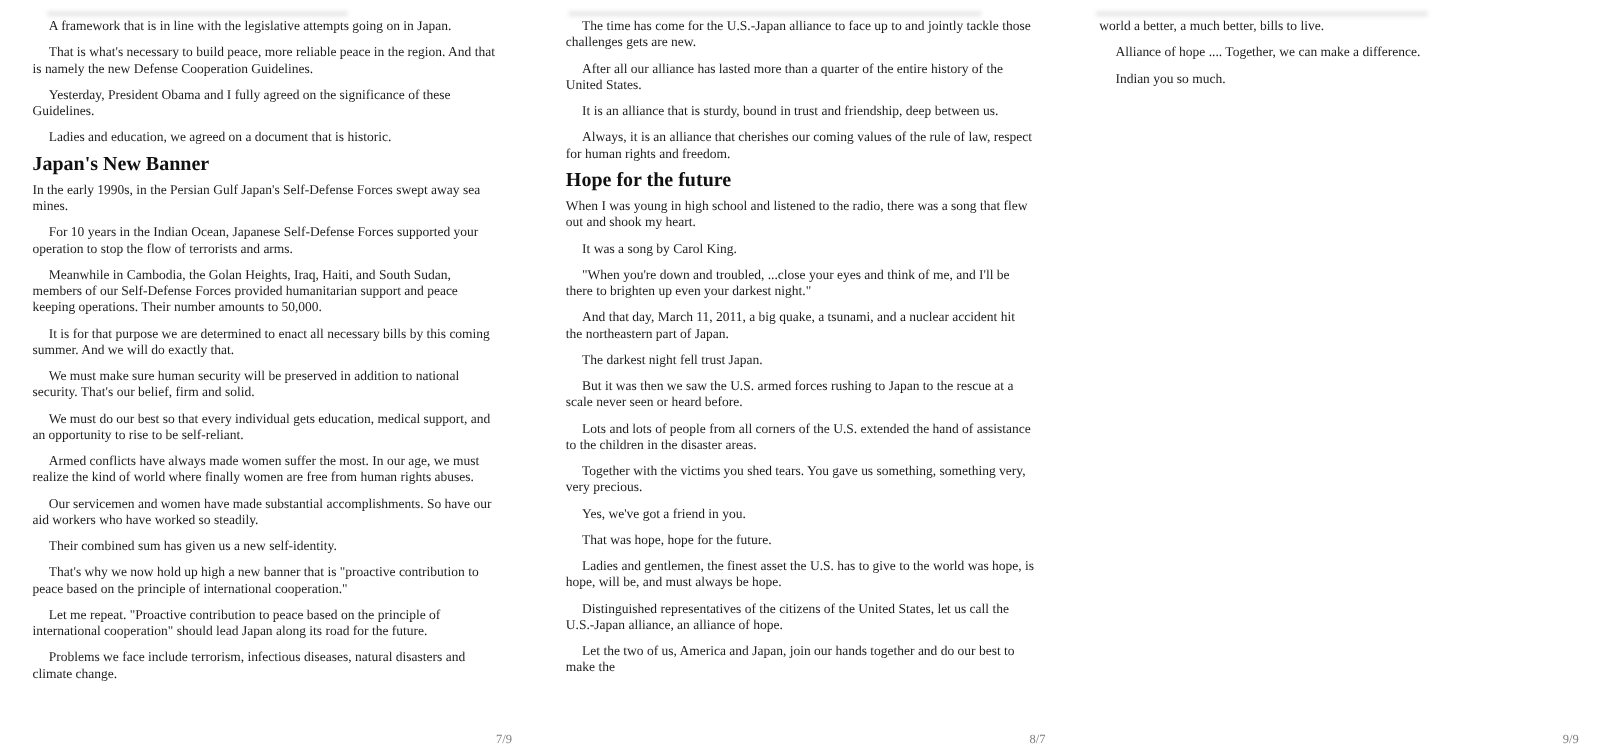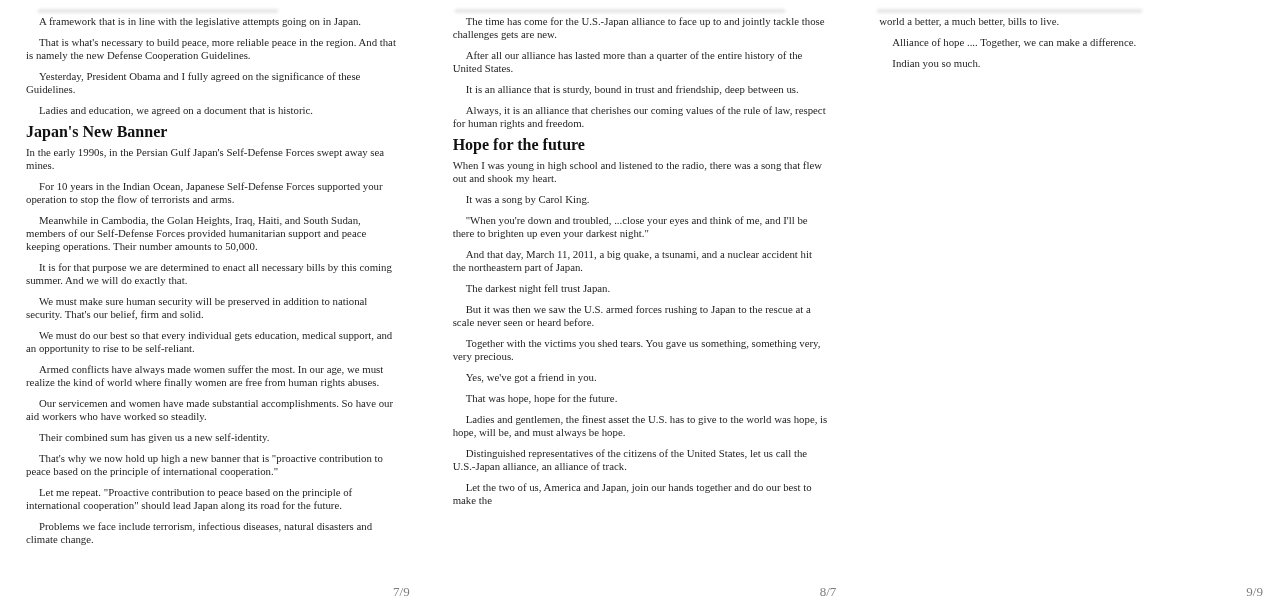--- a/index.html
+++ b/index.html
@@ -41,21 +41,21 @@
     margin: 0 0 8px 0;
     font-size: 16px;
     line-height: 13px;
     font-weight: bold;
     color: #111111;
   }
   .page-footer {
     position: absolute;
     right: 17px;
     bottom: 8px;
-    font-size: 13px;
+    font-size: 10px;
     line-height: 7px;
     color: #7d7d7d;
     font-family: "Liberation Serif", "DejaVu Serif", serif;
   }
   
   .ghost {
     position: absolute;
     top: 9px;
     height: 4px;
     background: #c9c9c9;
@@ -101,25 +101,26 @@
         <p class="indent">After all our alliance has lasted more than a quarter of the entire history of the United States.</p>
         <p class="indent">It is an alliance that is sturdy, bound in trust and friendship, deep between us.</p>
         <p class="indent">Always, it is an alliance that cherishes our coming values of the rule of law, respect for human rights and freedom.</p>
         <h2>Hope for the future</h2>
         <p>When I was young in high school and listened to the radio, there was a song that flew out and shook my heart.</p>
         <p class="indent">It was a song by Carol King.</p>
         <p class="indent">"When you're down and troubled, ...close your eyes and think of me, and I'll be there to brighten up even your darkest night."</p>
         <p class="indent">And that day, March 11, 2011, a big quake, a tsunami, and a nuclear accident hit the northeastern part of Japan.</p>
         <p class="indent">The darkest night fell trust Japan.</p>
         <p class="indent">But it was then we saw the U.S. armed forces rushing to Japan to the rescue at a scale never seen or heard before.</p>
+        <p class="indent">Lots and lots of people from all corners of the U.S. extended the hand of assistance to the children in the disaster areas.</p>
         <p class="indent">Together with the victims you shed tears. You gave us something, something very, very precious.</p>
         <p class="indent">Yes, we've got a friend in you.</p>
         <p class="indent">That was hope, hope for the future.</p>
         <p class="indent">Ladies and gentlemen, the finest asset the U.S. has to give to the world was hope, is hope, will be, and must always be hope.</p>
-        <p class="indent">Distinguished representatives of the citizens of the United States, let us call the U.S.-Japan alliance, an alliance of track.</p>
+        <p class="indent">Distinguished representatives of the citizens of the United States, let us call the U.S.-Japan alliance, an alliance of hope.</p>
         <p class="indent">Let the two of us, America and Japan, join our hands together and do our best to make the</p>
       </div>
       <div class="page-footer">8/7</div>
     </section>
     <section class="page">
       <div class="ghost"></div>
       <div class="content">
         <p>world a better, a much better, bills to live.</p>
         <p class="indent">Alliance of hope .... Together, we can make a difference.</p>
         <p class="indent">Indian you so much.</p>

